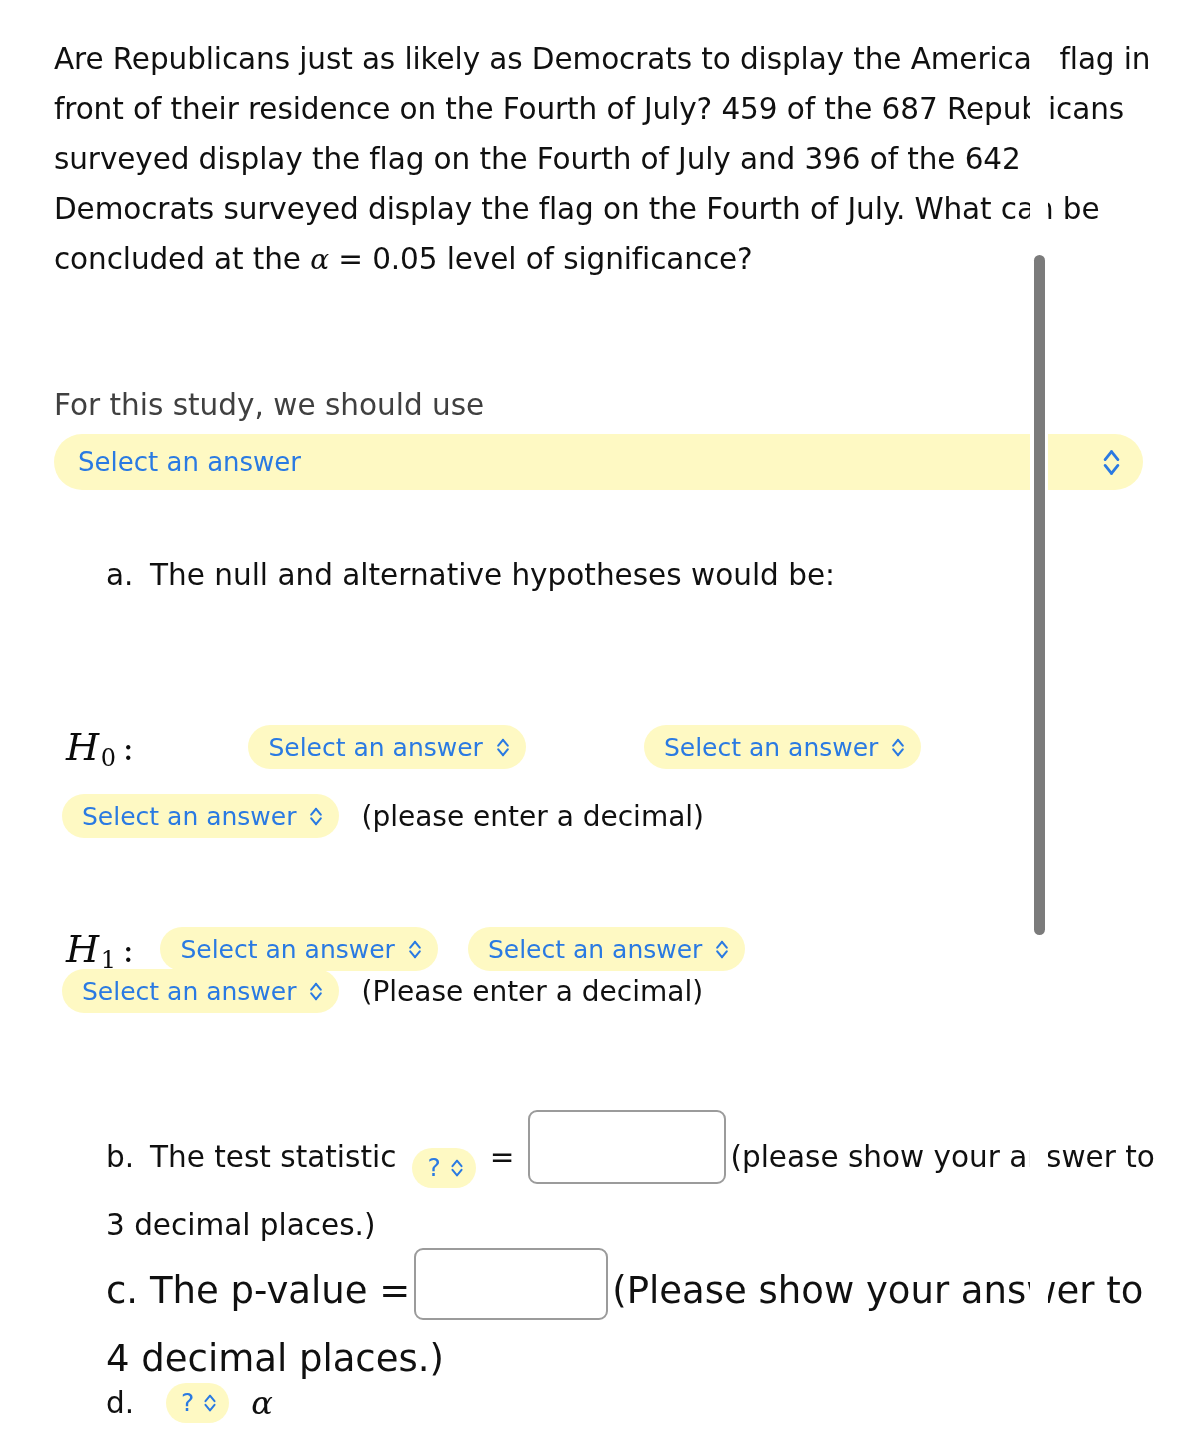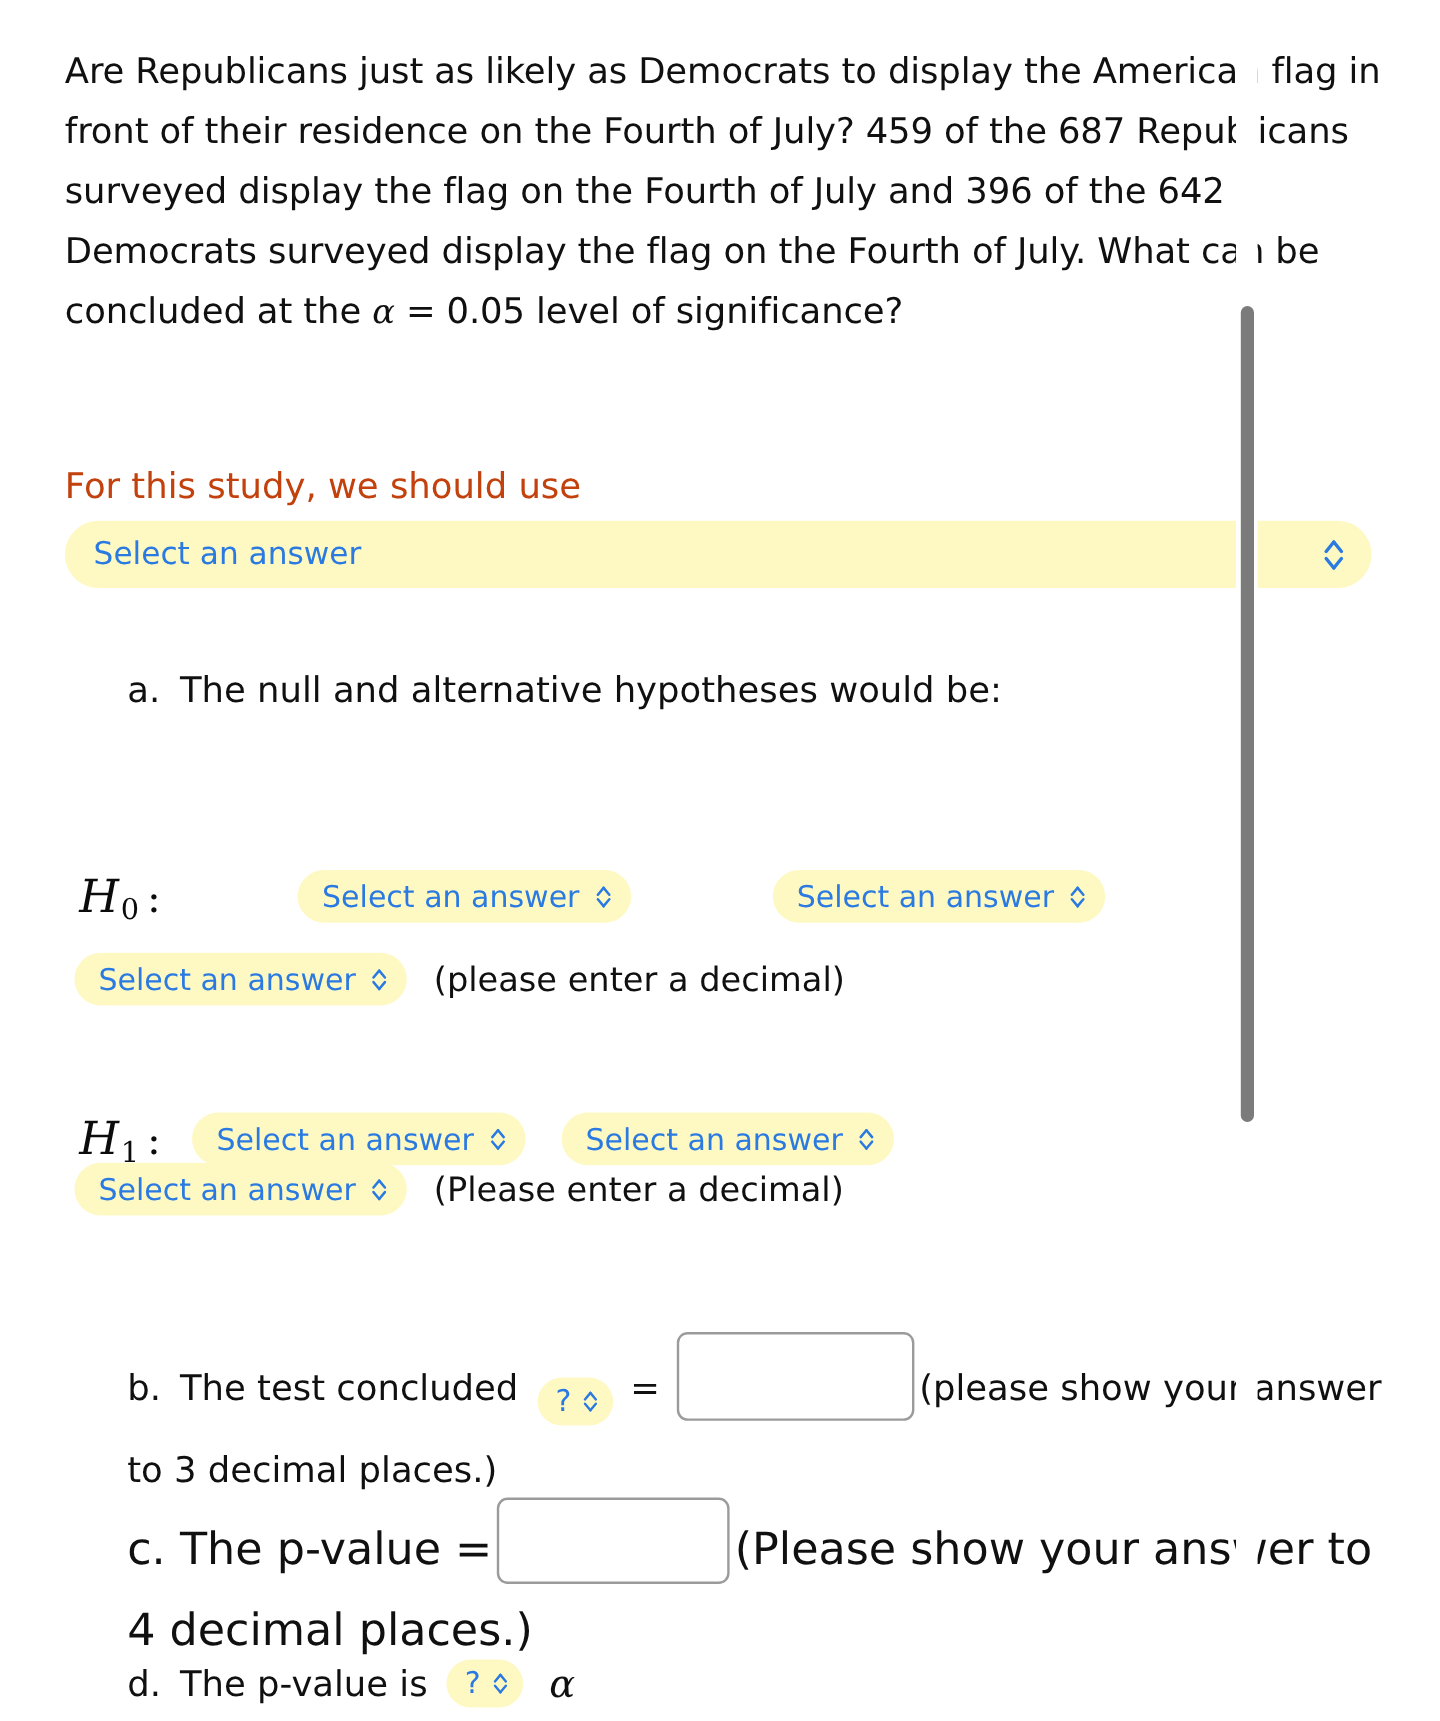--- a/index.html
+++ b/index.html
@@ -42,21 +42,21 @@
     font-size: 28px;
   }
 
   
   .study-lead {
     position: absolute;
     left: 54px;
     top: 385px;
     font-size: 29.5px;
     line-height: 40px;
-    color: #c2410c;
+    color: #404040;
   }
 
   
   .pill {
     display: inline-flex;
     align-items: center;
     justify-content: space-between;
     background: #fef9c3;
     border: none;
     border-radius: 999px;
@@ -330,37 +330,36 @@
           <path d="M7 3 L12 9" stroke="#2a7ae2" stroke-width="2.2" fill="none" stroke-linecap="round"></path>
           <path d="M7 3 L2 9" stroke="#2a7ae2" stroke-width="2.2" fill="none" stroke-linecap="round"></path>
           <path d="M7 19 L12 13" stroke="#2a7ae2" stroke-width="2.2" fill="none" stroke-linecap="round"></path>
           <path d="M7 19 L2 13" stroke="#2a7ae2" stroke-width="2.2" fill="none" stroke-linecap="round"></path>
         </svg>
       </span>
     </span>
     <span class="hint-text">(Please enter a decimal)</span>
   </div>
 
-  <div class="item-b"><span class="list-marker">b.</span><span>The test concluded</span><span style="display:inline-block;width:16px"></span><span class="pill pill-tiny">
+  <div class="item-b"><span class="list-marker">b.</span><span>The test statistic</span><span style="display:inline-block;width:16px"></span><span class="pill pill-tiny">
         <span class="pill-label">?</span>
         <span class="chev">
           <svg viewBox="0 0 14 22" aria-hidden="true">
             <path d="M7 3 L12 9" stroke="#2a7ae2" stroke-width="2.2" fill="none" stroke-linecap="round"></path>
             <path d="M7 3 L2 9" stroke="#2a7ae2" stroke-width="2.2" fill="none" stroke-linecap="round"></path>
             <path d="M7 19 L12 13" stroke="#2a7ae2" stroke-width="2.2" fill="none" stroke-linecap="round"></path>
             <path d="M7 19 L2 13" stroke="#2a7ae2" stroke-width="2.2" fill="none" stroke-linecap="round"></path>
           </svg>
         </span>
       </span><span class="eq">=</span><span class="txtbox txtbox-b"></span><span>(please show your answer to 3 decimal places.)</span></div>
 
   <div class="item-c"><span class="list-marker">c.</span><span>The p-value =</span><span class="txtbox txtbox-c"></span><span>(Please show your answer to 4 decimal places.)</span></div>
 
   <div class="item-d">
       <span class="list-marker">d.</span>
-      <span>The p-value is</span>
       <span style="display:inline-block;width:16px"></span>
       <span class="pill pill-tiny" style="vertical-align:middle">
         <span class="pill-label">?</span>
         <span class="chev">
           <svg viewBox="0 0 14 22" aria-hidden="true">
             <path d="M7 3 L12 9" stroke="#2a7ae2" stroke-width="2.2" fill="none" stroke-linecap="round"></path>
             <path d="M7 3 L2 9" stroke="#2a7ae2" stroke-width="2.2" fill="none" stroke-linecap="round"></path>
             <path d="M7 19 L12 13" stroke="#2a7ae2" stroke-width="2.2" fill="none" stroke-linecap="round"></path>
             <path d="M7 19 L2 13" stroke="#2a7ae2" stroke-width="2.2" fill="none" stroke-linecap="round"></path>
           </svg>

